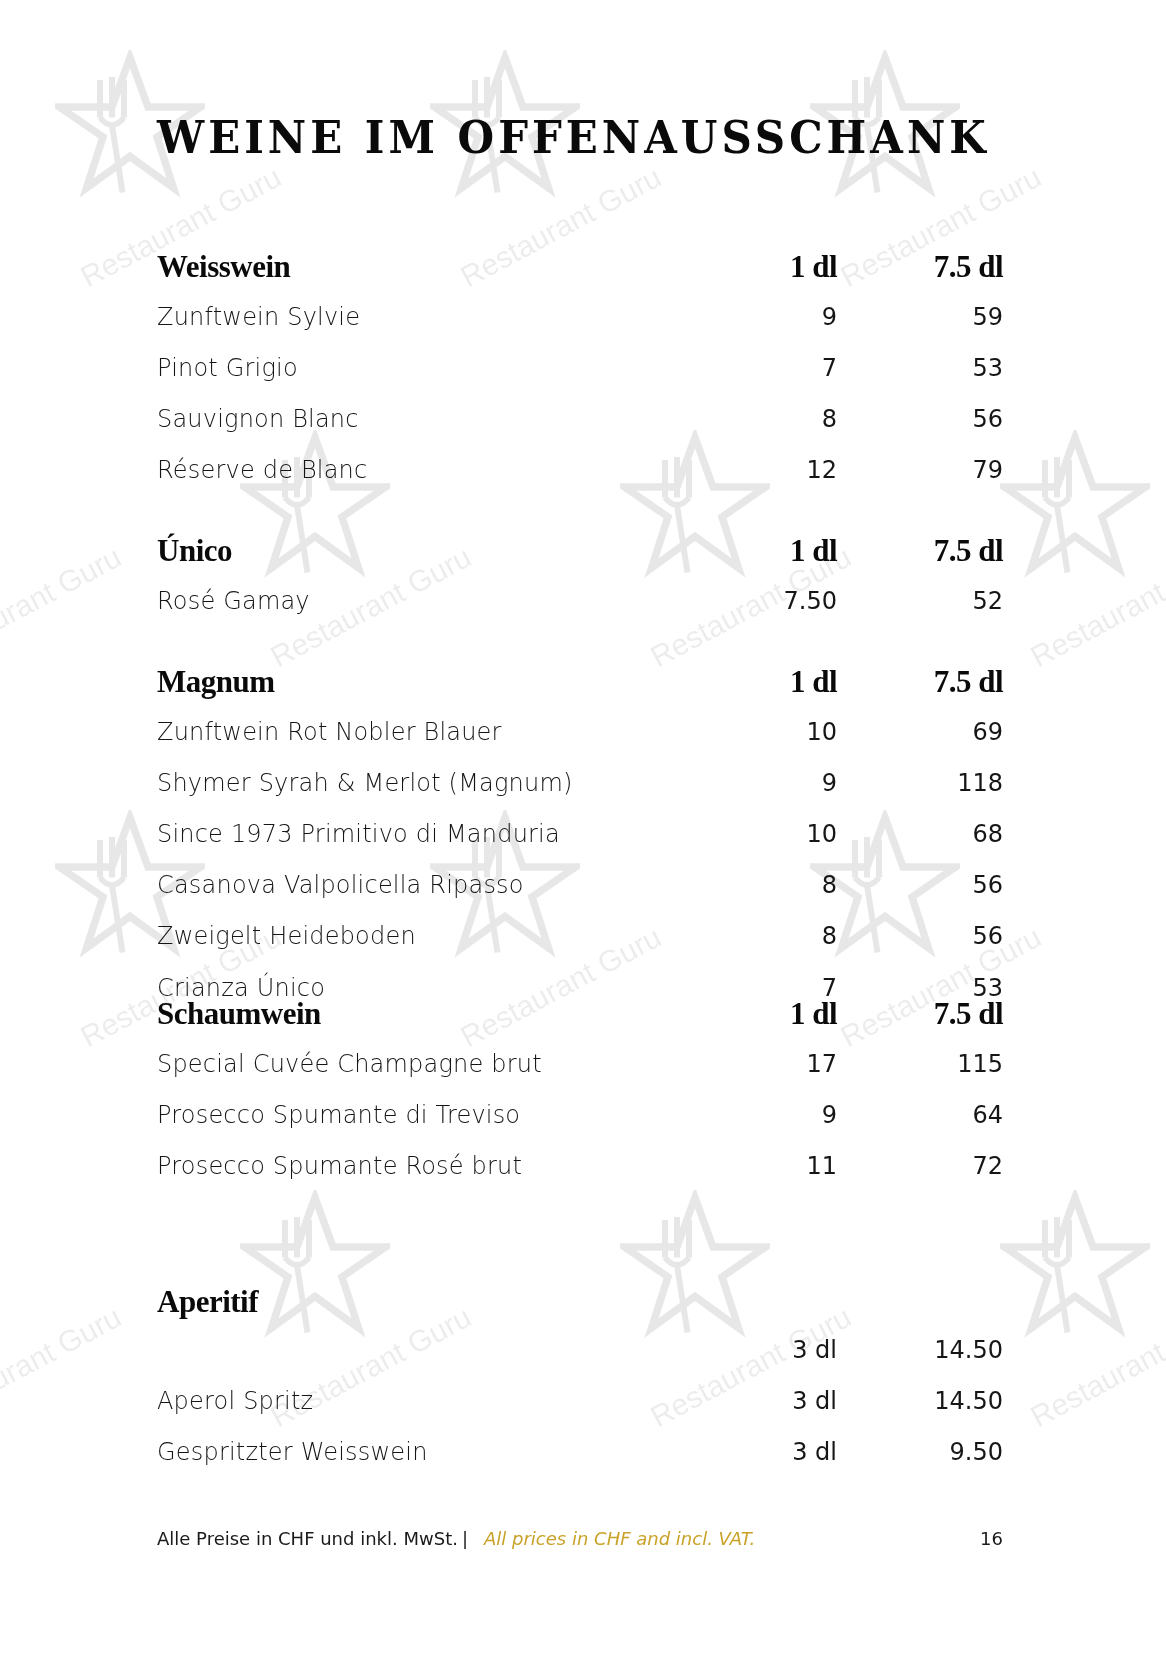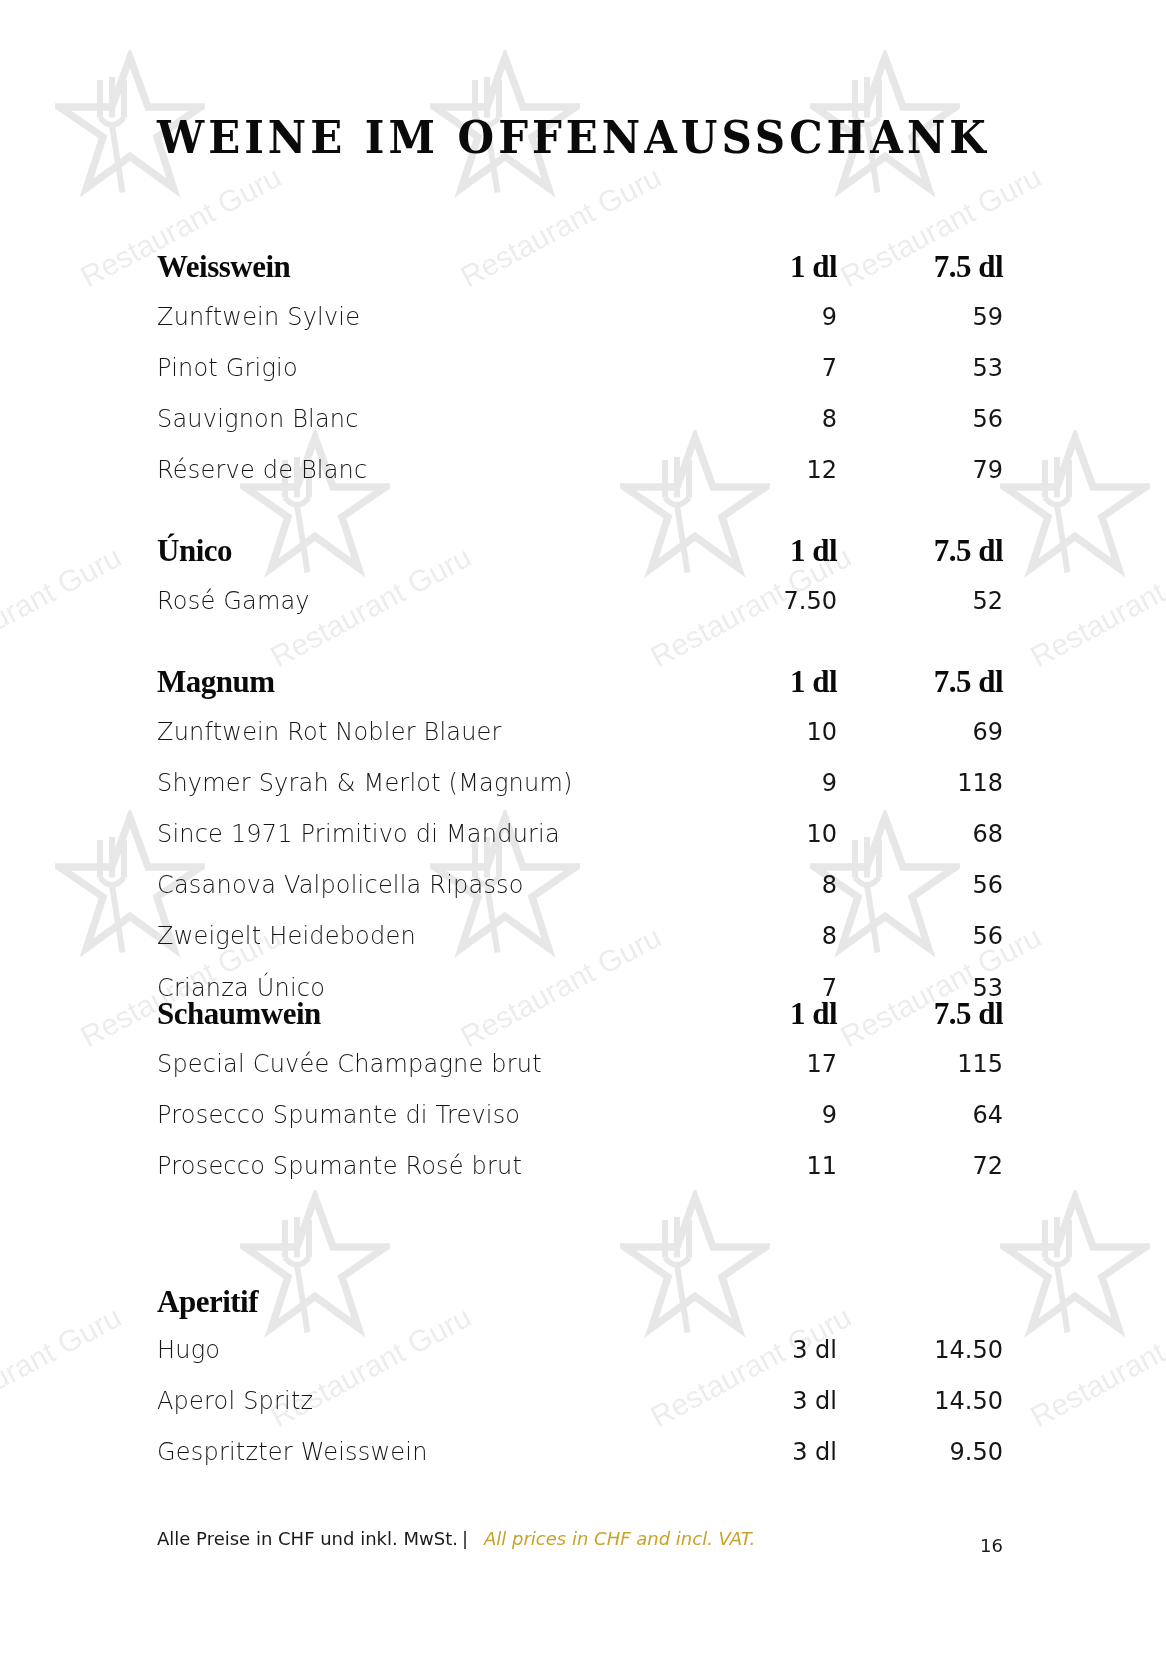--- a/index.html
+++ b/index.html
@@ -117,21 +117,21 @@
     .footer .sep { margin: 0 4px; }
     .footer .en {
       font-style: italic;
       color: #c9a227;
       white-space: nowrap;
       margin-left: 12px;
     }
     .footer .pageno {
       position: absolute;
       right: 0;
-      top: 7px;
+      top: 0;
       text-align: right;
     }
   </style>
 </head>
 <body>
 
 <div class="watermark-layer">
   <svg class="wm" style="left:55px;top:50px" viewBox="0 0 100 100">
       <path d="M50 5 L62 38 L97 38 L68 58 L79 92 L50 71 L21 92 L32 58 L3 38 L38 38 Z" fill="none" stroke="#000" stroke-width="5"></path>
       <path d="M30 20 L30 45 M38 18 L38 45 M46 20 L46 45 M30 45 Q38 55 46 45 M38 50 L45 95" fill="none" stroke="#000" stroke-width="4"></path>
@@ -251,21 +251,21 @@
       <span class="name">Zunftwein Rot Nobler Blauer</span>
       <span class="col1">10</span>
       <span class="col2">69</span>
     </div>
     <div class="row">
       <span class="name">Shymer Syrah &amp; Merlot (Magnum)</span>
       <span class="col1">9</span>
       <span class="col2">118</span>
     </div>
     <div class="row">
-      <span class="name">Since 1971 Primitivo di Manduria</span>
+      <span class="name">Since 1973 Primitivo di Manduria</span>
       <span class="col1">10</span>
       <span class="col2">68</span>
     </div>
     <div class="row">
       <span class="name">Casanova Valpolicella Ripasso</span>
       <span class="col1">8</span>
       <span class="col2">56</span>
     </div>
     <div class="row">
       <span class="name">Zweigelt Heideboden</span>
@@ -300,21 +300,20 @@
       <span class="col1">11</span>
       <span class="col2">72</span>
     </div>
   </div>
 
   <div class="section" style="top:1280px">
     <div class="row head" style="height:44px">
       <span class="name">Aperitif</span>
     </div>
     <div class="row">
-      <span class="name">Hugo</span>
       <span class="col1">3 dl</span>
       <span class="col2">14.50</span>
     </div>
     <div class="row">
       <span class="name">Aperol Spritz</span>
       <span class="col1">3 dl</span>
       <span class="col2">14.50</span>
     </div>
     <div class="row">
       <span class="name">Gespritzter Weisswein</span>

